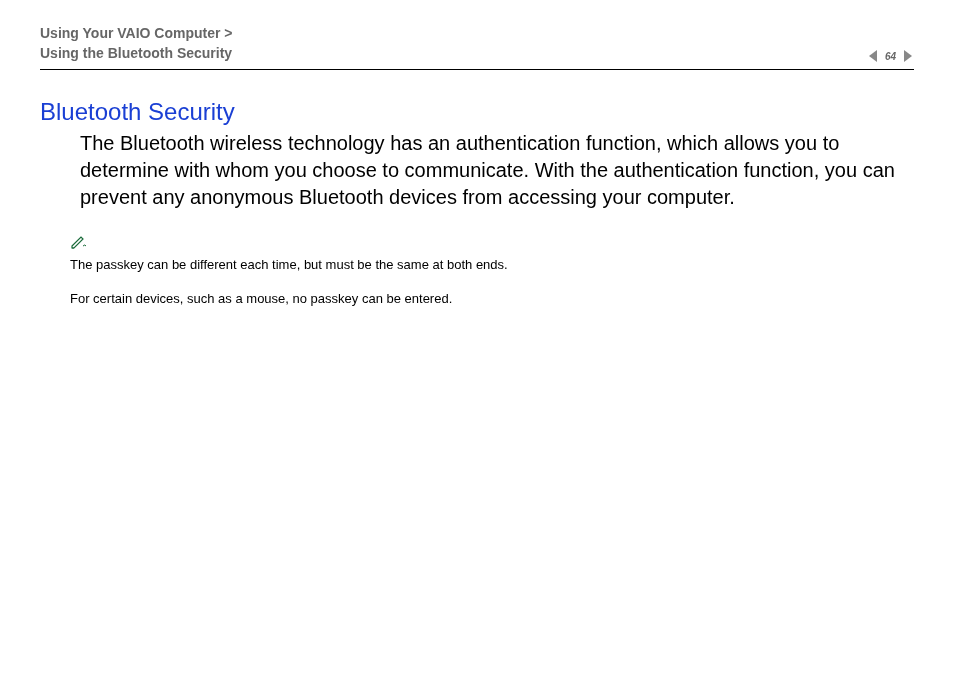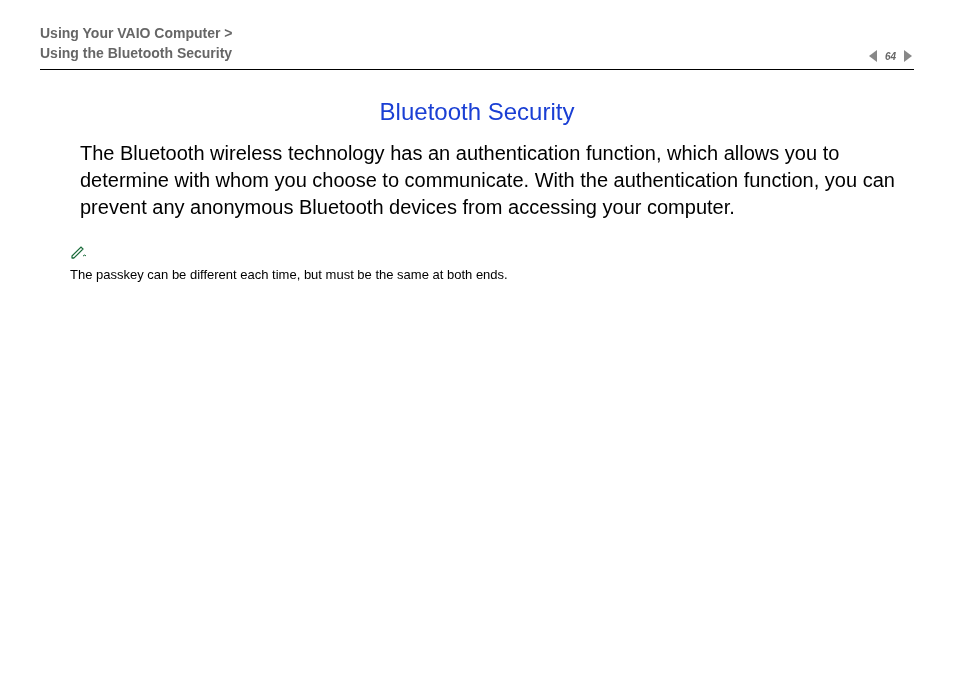--- a/index.html
+++ b/index.html
@@ -42,22 +42,21 @@
     .page-number {
       color: #666;
       font-weight: bold;
       font-style: italic;
       font-size: 10px;
     }
     .section-title {
       color: #1a3fd4;
       font-size: 24px;
       font-weight: normal;
-      margin-bottom: 14px;
-      text-align: center;
+      margin-bottom: 4px;
     }
     .body-text {
       font-size: 20px;
       line-height: 1.35;
       color: #000;
       margin-bottom: 14px;
       margin-left: 40px;
     }
     .note-block {
       margin-left: 30px;
@@ -103,14 +102,15 @@
 
   <div class="note-block">
     <div class="note-icon">
       <svg width="18" height="14" viewBox="0 0 18 14">
         <path d="M2 11 L11 2 L13 4 L4 13 L2 13 Z" fill="none" stroke="#1a6b3a" stroke-width="1.2"></path>
         <path d="M2 13 L4 13" stroke="#1a6b3a" stroke-width="1.2"></path>
         <path d="M13 11 Q15 9 16 11" fill="none" stroke="#1a6b3a" stroke-width="1"></path>
       </svg>
     </div>
     <p class="note-text">The passkey can be different each time, but must be the same at both ends.</p>
+    <p class="note-text">For certain devices, such as a mouse, no passkey can be entered.</p>
   </div>
 </div>
 
 </body></html>

